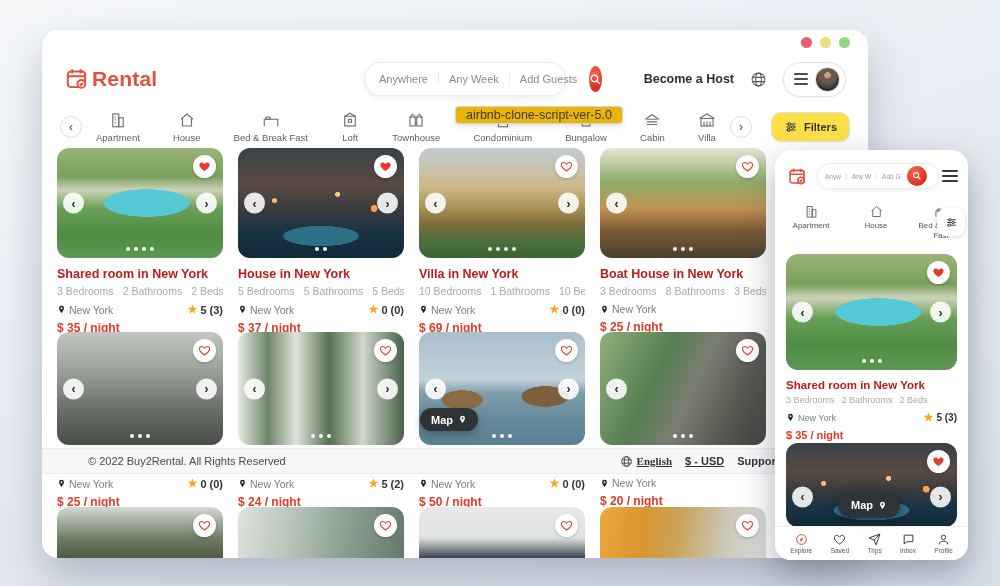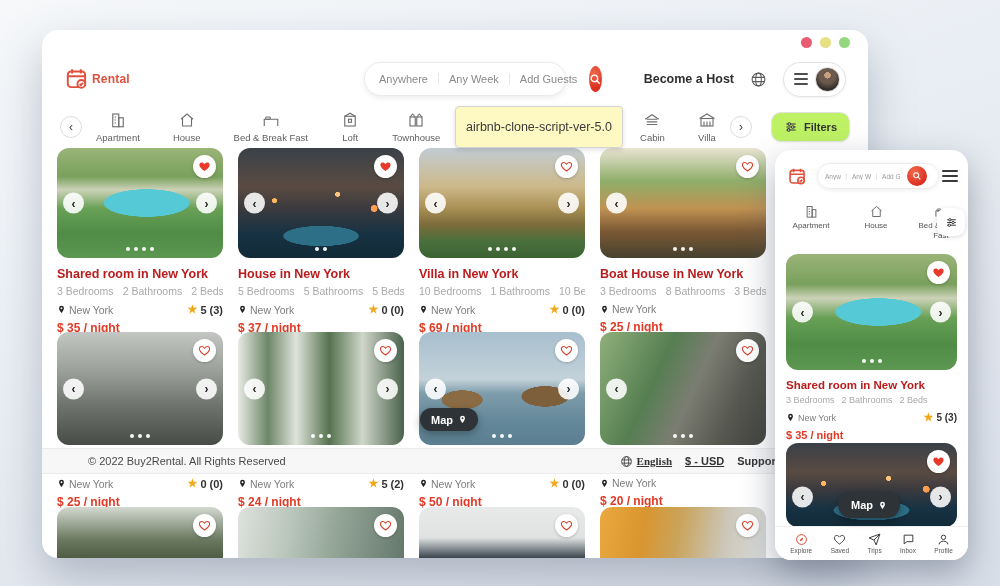--- a/index.html
+++ b/index.html
@@ -18,21 +18,21 @@
     box-shadow:0 20px 45px rgba(80,92,115,.35);
   }
   .lights{ position:absolute; top:7px; right:18px; display:flex; gap:8px; z-index:9;}
   .lights i{ width:11px; height:11px; border-radius:50%; display:block;}
   .l-red{background:#e85d72;} .l-yellow{background:#e6df84;} .l-green{background:#93d77e;}
 
   
   .m-header{ position:absolute; top:30px; left:0; right:0; height:38px;
     display:flex; align-items:center; padding:0 22px; }
   .logo{ display:flex; align-items:center; gap:2px; }
-  .logo-text{ font-size:12px; font-weight:bold; color:#e0503c; letter-spacing:.2px;}
+  .logo-text{ font-size:21px; font-weight:bold; color:#e0503c; letter-spacing:.2px;}
   .search-pill{ position:absolute; left:322px; top:2px; width:202px; height:34px;
     background:#fff; border:1px solid #ebebeb; border-radius:17px;
     display:flex; align-items:center; box-shadow:0 2px 6px rgba(0,0,0,.08); padding-left:4px;}
   .seg{ font-size:11px; color:#8a8a8a; padding:0 10px; border-right:1px solid #e8e8e8; white-space:nowrap;}
   .seg:nth-child(3){border-right:none;}
   .search-btn{ margin-left:2px; width:26px; height:26px; border-radius:50%;
     background:radial-gradient(circle at 35% 30%,#f06a4e,#dd2f1f 70%); display:flex; align-items:center; justify-content:center;}
   .h-right{ margin-left:auto; display:flex; align-items:center; gap:16px;}
   .become-host{ font-size:12.5px; font-weight:bold; color:#2f2f2f; white-space:nowrap;}
   .menu-pill{ display:flex; align-items:center; gap:7px; border:1px solid #e2e2e2;
@@ -44,28 +44,28 @@
   
   .cat-bar{ position:absolute; top:74px; left:18px; right:18px; height:46px;
     display:flex; align-items:center;}
   .circ-arrow{ width:22px; height:22px; border-radius:50%; border:1px solid #ddd; background:#fff;
     display:flex; align-items:center; justify-content:center; font-size:12px; color:#444; flex:none;}
   .cats{ flex:1; display:flex; justify-content:space-between; margin:0 14px; max-width:620px;}
   .cat{ display:flex; flex-direction:column; align-items:center; gap:3px; color:#5c5c5c;}
   .cat svg{ width:18px; height:18px; stroke:#4a4a4a; fill:none; stroke-width:1.5; opacity:.8;}
   .cat-label{ font-size:9.5px; white-space:nowrap; color:#606060;}
   .filters-btn{ margin-left:auto; display:flex; align-items:center; gap:6px;
-    border:1px solid #e2e2e2; background:#bef264; border-radius:10px; padding:7px 12px;
+    border:1px solid #e2e2e2; background:#fde047; border-radius:10px; padding:7px 12px;
     box-shadow:0 1px 3px rgba(0,0,0,.05);}
   .filters-btn svg{ width:14px; height:14px; stroke:#333; fill:none; stroke-width:1.8;}
   .filters-label{ font-size:11px; color:#333; font-weight:bold;}
 
   .tooltip{ position:absolute; left:413px; top:76px; z-index:8;
-    background:#fef9c3; border:1px solid #d4d4d6; border-radius:4px;
-    padding:13px 10px; font-size:12.5px; color:#3b3b3b; white-space:nowrap;
+    background:#eab308; border:1px solid #d4d4d6; border-radius:4px;
+    padding:1px 10px; font-size:12.5px; color:#3b3b3b; white-space:nowrap;
     box-shadow:0 2px 5px rgba(0,0,0,.12);}
 
   
   .row{ position:absolute; left:15px; display:flex; gap:15px;}
   .row1{ top:118px;} .row2{ top:302px;} .row3{ top:477px;}
   .card{ width:166px; flex:none; position:relative;}
   .photo{ position:relative; width:100%; height:110px; border-radius:12px; overflow:hidden;}
   .row2 .photo{ height:113px;}
   .heart{ position:absolute; top:7px; right:7px; width:23px; height:23px; border-radius:50%;
     background:#fff; display:flex; align-items:center; justify-content:center; box-shadow:0 1px 3px rgba(0,0,0,.2);}

